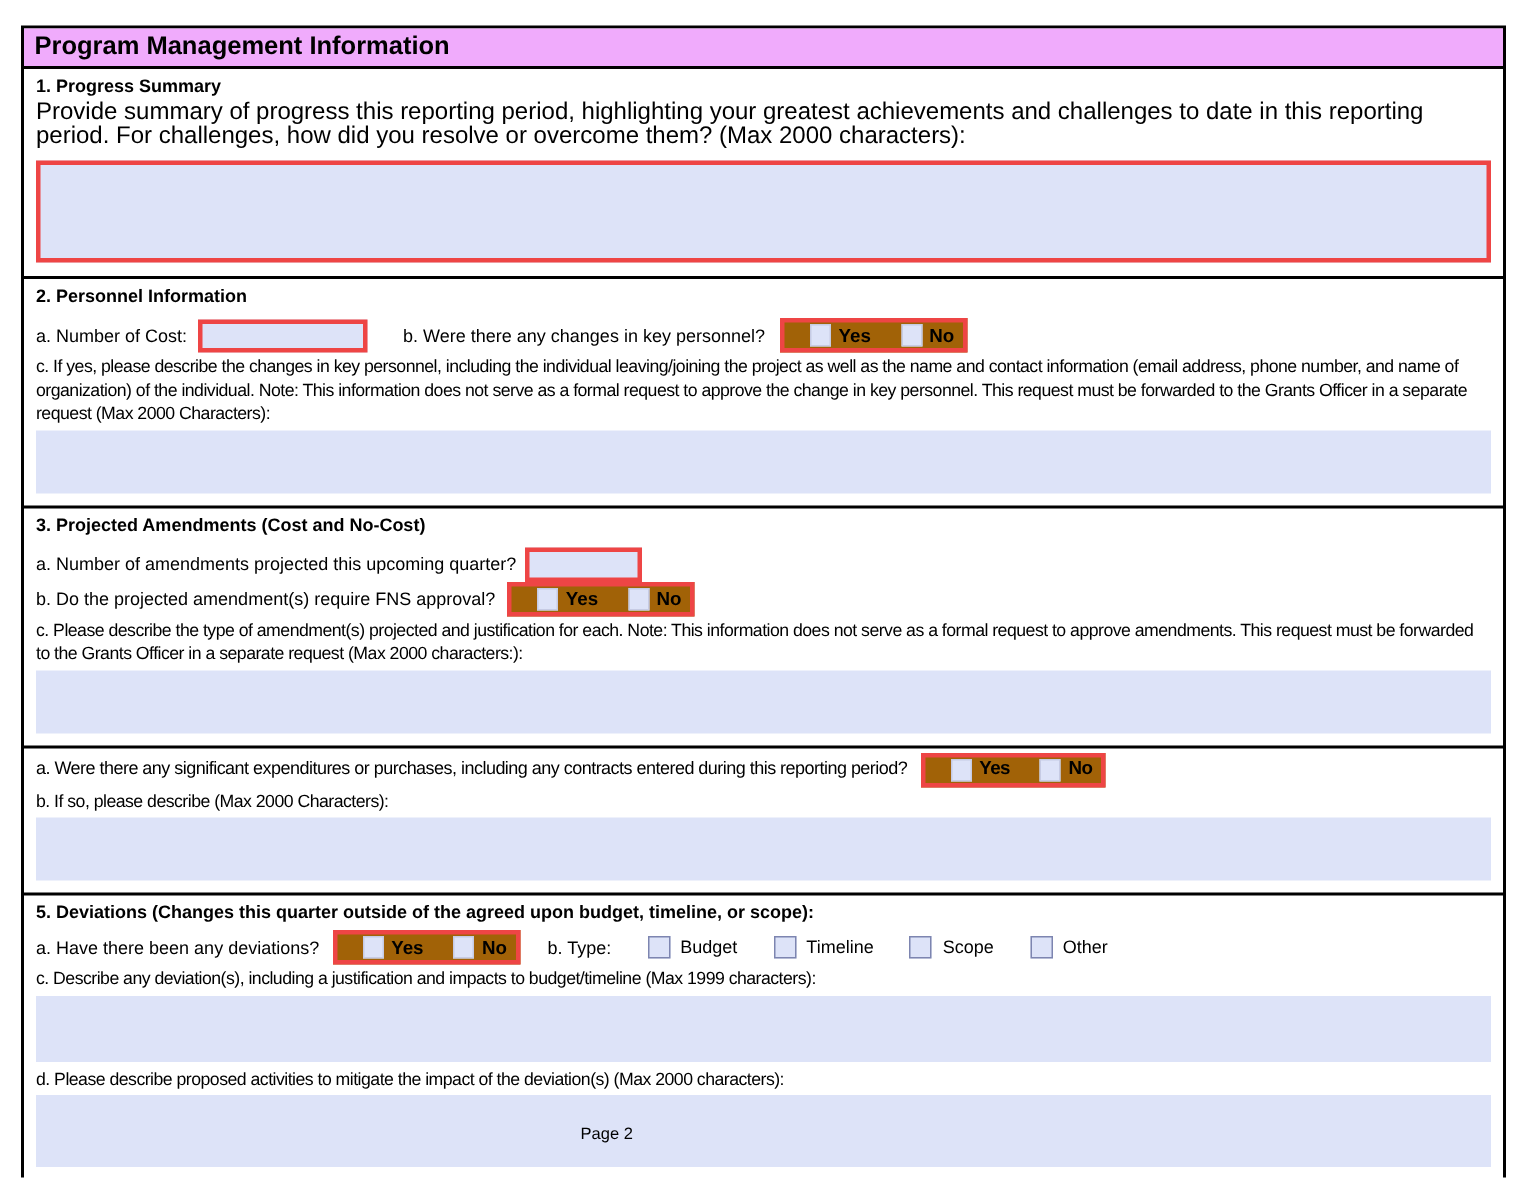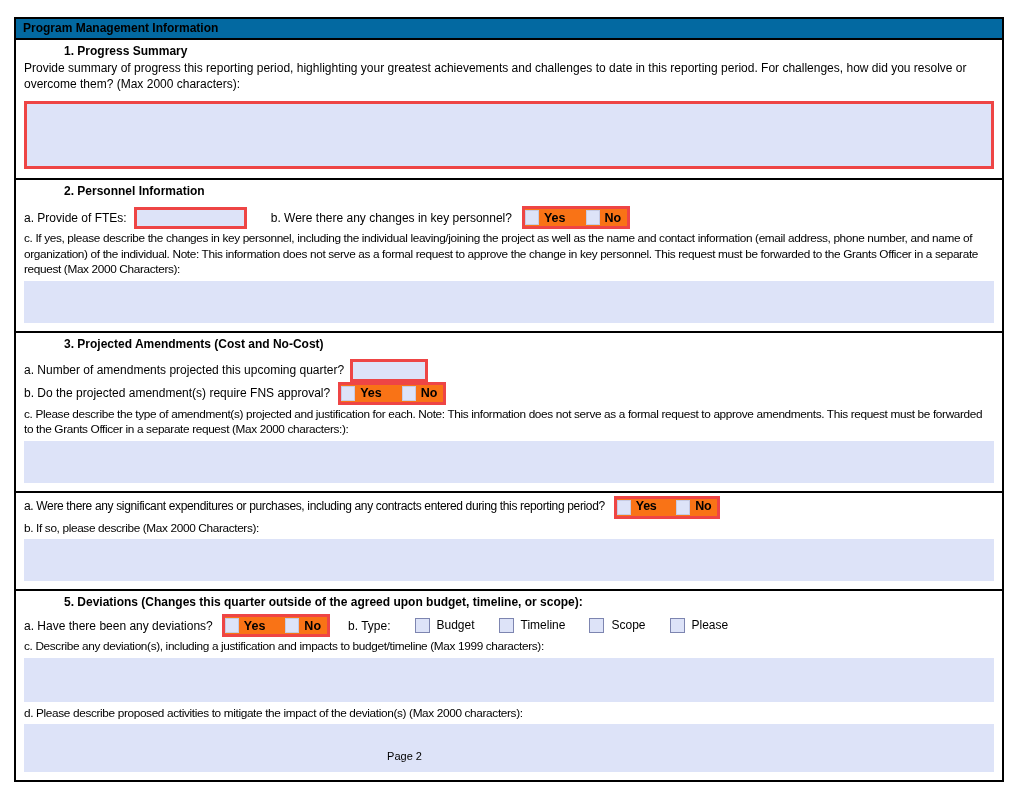--- a/index.html
+++ b/index.html
@@ -6,47 +6,47 @@
   html, body { background: #ffffff; }
   body {
     width: 1019px; height: 785px; position: relative;
     font-family: "Liberation Sans", sans-serif; color: #000;
   }
   .form {
     position: absolute; left: 14px; top: 17px; width: 990px;
     border: 2px solid #000; background: #fff;
   }
   .titlebar {
-    background: #0369a1; border-bottom: 2px solid #000;
-    padding: 2px 7px 3px 7px; font-size: 12px; font-weight: bold;
+    background: #f0abfc; border-bottom: 2px solid #000;
+    padding: 2px 7px 3px 7px; font-size: 17px; font-weight: bold;
   }
   .section { border-bottom: 2px solid #000; padding: 3px 8px 4px 8px; }
   .section:last-child { border-bottom: none; }
-  .sec-title { font-weight: bold; font-size: 12px; padding: 1px 0 2px 0; line-height: 15px; margin-left: 40px; }
-  .desc { font-size: 12px; line-height: 15.5px; }
+  .sec-title { font-weight: bold; font-size: 12px; padding: 1px 0 2px 0; line-height: 15px; }
+  .desc { font-size: 16px; line-height: 15.5px; }
   .condensed { font-size: 11.8px; letter-spacing: -0.35px; line-height: 15.5px; }
   .row { display: flex; align-items: center; font-size: 12px; }
   .textarea-red {
     display: block; width: 100%; height: 68px; margin: 9px 0 5px 0;
     background: #dde3f8; border: 3px solid #ee4545; resize: none; outline: none;
     font-family: "Liberation Sans", sans-serif; font-size: 12px;
   }
   .textarea-plain {
     display: block; width: 100%; border: none; resize: none; outline: none;
     background: #dde3f8; margin: 3px 0 4px 0;
     font-family: "Liberation Sans", sans-serif; font-size: 12px;
   }
   .input-red {
     background: #dde3f8; border: 3px solid #ee4545; outline: none;
     height: 22px; font-family: "Liberation Sans", sans-serif; font-size: 12px; padding: 0 3px;
   }
   .yesno {
     display: inline-flex; align-items: center;
-    border: 3px solid #ee4545; background: #f97316;
-    padding: 1px 6px 1px 0; height: 23px;
+    border: 3px solid #ee4545; background: #a16207;
+    padding: 1px 6px 1px 17px; height: 23px;
   }
   .yesno .lbl { font-weight: bold; font-size: 12.5px; margin-left: 5px; }
   .cb {
     width: 14px; height: 15px; background: #dde3f8;
     border: 1px solid #c6cbe4; display: inline-block; cursor: pointer;
   }
   .cb.second { margin-left: 20px; }
   .typecb {
     width: 15px; height: 15px; background: #dde3f8;
     border: 1px solid #7d85b0; display: inline-block; cursor: pointer;
@@ -71,21 +71,21 @@
 
   <div class="section">
     <div class="sec-title">1. Progress Summary</div>
     <div class="desc">Provide summary of progress this reporting period, highlighting your greatest achievements and challenges to date in this reporting period. For challenges, how did you resolve or overcome them? (Max 2000 characters):</div>
     <textarea class="textarea-red" aria-label="Progress summary" style=""></textarea>
   </div>
 
   <div class="section">
     <div class="sec-title">2. Personnel Information</div>
     <div class="row mt5">
-      <span>a. Provide of FTEs:</span>
+      <span>a. Number of Cost:</span>
       <input class="input-red" style="width: 113px; margin-left: 7px;" aria-label="Number of FTEs">
       <span style="margin-left:24px;">b. Were there any changes in key personnel?</span>
       <span class="yesno" style="margin-left:10px;">
         <span class="cb"></span>
         <span class="lbl">Yes</span>
         <span class="cb second"></span>
         <span class="lbl">No</span>
       </span>
     </div>
     <div class="condensed mt2">c. If yes, please describe the changes in key personnel, including the individual leaving/joining the project as well as the name and contact information (email address, phone number, and name of organization) of the individual. Note: This information does not serve as a formal request to approve the change in key personnel. This request must be forwarded to the Grants Officer in a separate request (Max 2000 Characters):</div>
@@ -143,21 +143,21 @@
       <span class="typeopt">
         <span class="typecb"></span>
         <span>Timeline</span>
       </span>
       <span class="typeopt">
         <span class="typecb"></span>
         <span>Scope</span>
       </span>
       <span class="typeopt">
         <span class="typecb"></span>
-        <span>Please</span>
+        <span>Other</span>
       </span>
     </div>
     <div class="condensed mt2">c. Describe any deviation(s), including a justification and impacts to budget/timeline (Max 1999 characters):</div>
     <textarea class="textarea-plain" style="height: 44px;" aria-label="Deviations description"></textarea>
     <div class="condensed">d. Please describe proposed activities to mitigate the impact of the deviation(s) (Max 2000 characters):</div>
     <textarea class="textarea-plain" style="height: 48px;" aria-label="Mitigation activities description"></textarea>
   </div>
 
 </div>
 

